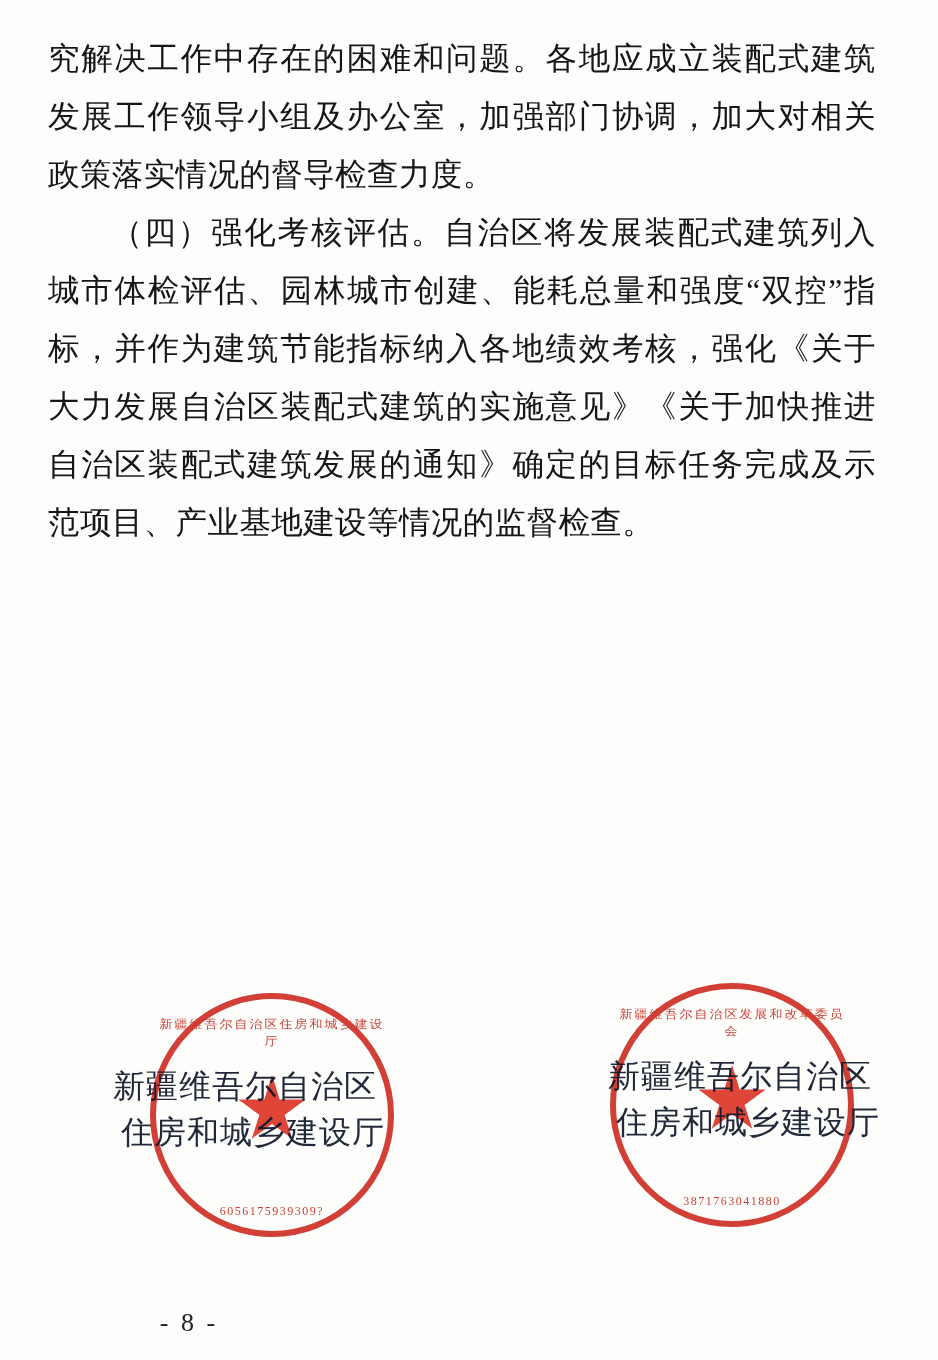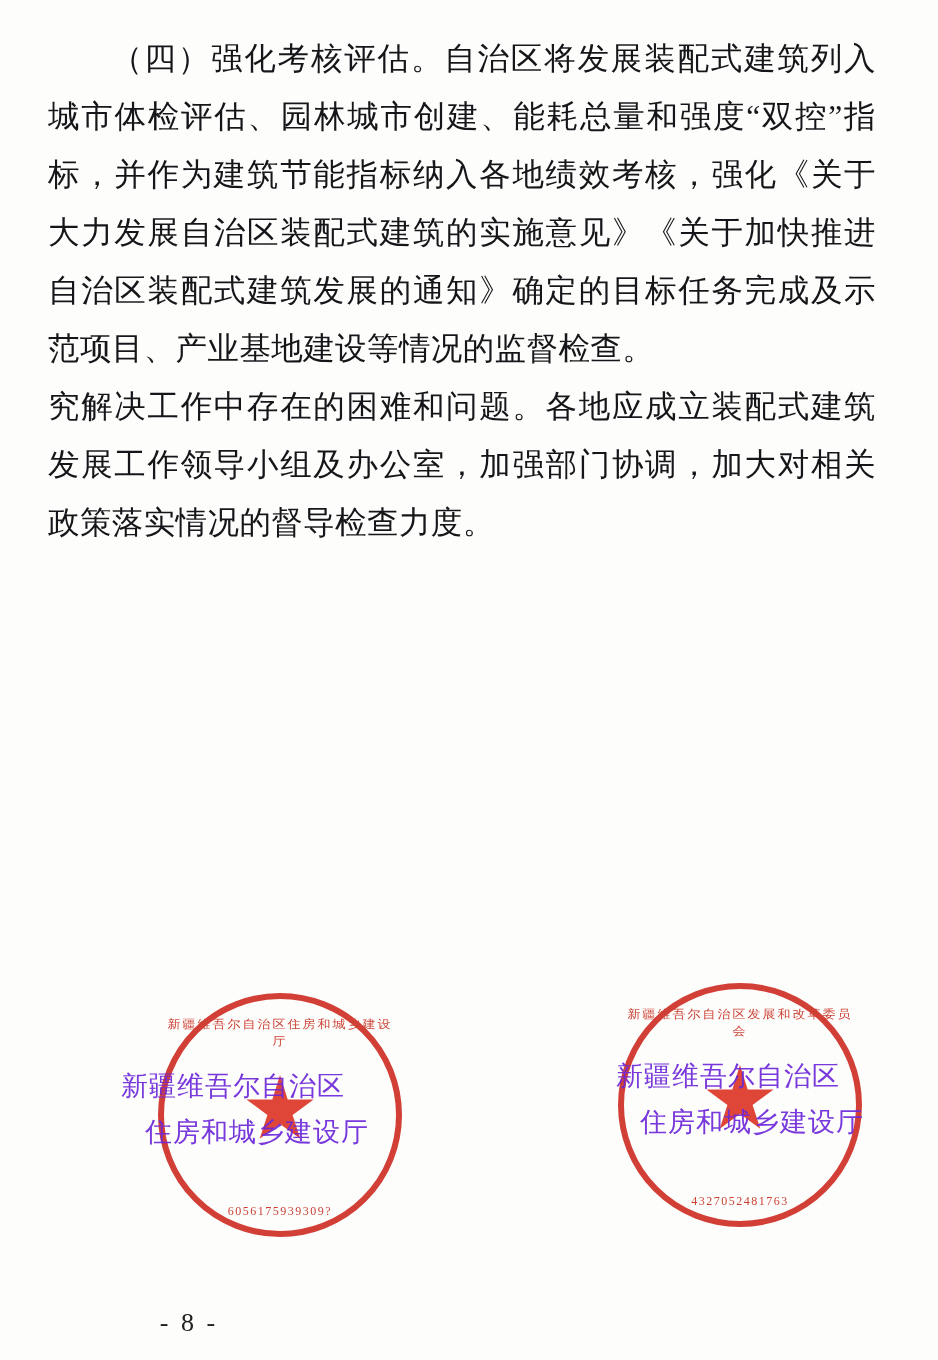--- a/index.html
+++ b/index.html
@@ -31,21 +31,21 @@
   }
   .para {
     margin: 0;
     text-indent: 0;
   }
   .para.indent {
     text-indent: 2em;
   }
   .seal-area {
     position: absolute;
-    left: 8px;
+    left: 0;
     right: 0;
     top: 975px;
     height: 290px;
   }
   .seal {
     position: absolute;
     width: 244px;
     height: 244px;
     border-radius: 50%;
     border: 6px solid #c0281f;
@@ -87,39 +87,38 @@
     top: 16px;
     transform: scaleY(0.9);
   }
   .seal .bottom-text {
     bottom: 12px;
     font-size: 12px;
     letter-spacing: 1.5px;
   }
   .seal-label {
     position: absolute;
-    color: #6d28d9;
-    font-size: 27px;
+    color: #0f172a;
+    font-size: 32px;
     line-height: 46px;
     letter-spacing: 1px;
     white-space: nowrap;
     opacity: 0.92;
   }
   .seal-label.left-label {
     left: 113px;
     top: 88px;
   }
   .seal-label.right-label {
     left: 608px;
     top: 78px;
   }
   .seal-label .l2 {
     display: block;
     padding-left: 8px;
-    margin-left: 16px;
   }
   .page-number {
     position: absolute;
     left: 0;
     right: 0;
     bottom: 22px;
     text-align: center;
     font-size: 26px;
     color: #222;
     letter-spacing: 3px;
@@ -128,41 +127,41 @@
     display: inline-block;
     margin-left: -560px;
   }
 </style>
 </head>
 <body>
 
 <div class="page">
 
   <div class="body-text">
+    <p class="para">究解决工作中存在的困难和问题。各地应成立装配式建筑发展工作领导小组及办公室，加强部门协调，加大对相关政策落实情况的督导检查力度。</p>
     <p class="para indent">（四）强化考核评估。自治区将发展装配式建筑列入城市体检评估、园林城市创建、能耗总量和强度“双控”指标，并作为建筑节能指标纳入各地绩效考核，强化《关于大力发展自治区装配式建筑的实施意见》《关于加快推进自治区装配式建筑发展的通知》确定的目标任务完成及示范项目、产业基地建设等情况的监督检查。</p>
-    <p class="para">究解决工作中存在的困难和问题。各地应成立装配式建筑发展工作领导小组及办公室，加强部门协调，加大对相关政策落实情况的督导检查力度。</p>
   </div>
 
   <div class="seal-area">
 
     <div class="seal left">
       <div class="arc-text">新疆维吾尔自治区住房和城乡建设厅</div>
       <div class="star"></div>
       <div class="bottom-text">6056175939309?</div>
     </div>
 
     <div class="seal-label left-label">
       <span>新疆维吾尔自治区</span>
       <span class="l2">住房和城乡建设厅</span>
     </div>
 
     <div class="seal right">
       <div class="arc-text">新疆维吾尔自治区发展和改革委员会</div>
       <div class="star"></div>
-      <div class="bottom-text">4327052481763</div>
+      <div class="bottom-text">3871763041880</div>
     </div>
 
     <div class="seal-label right-label">
       <span>新疆维吾尔自治区</span>
       <span class="l2">住房和城乡建设厅</span>
     </div>
 
   </div>
 
   <div class="page-number">

